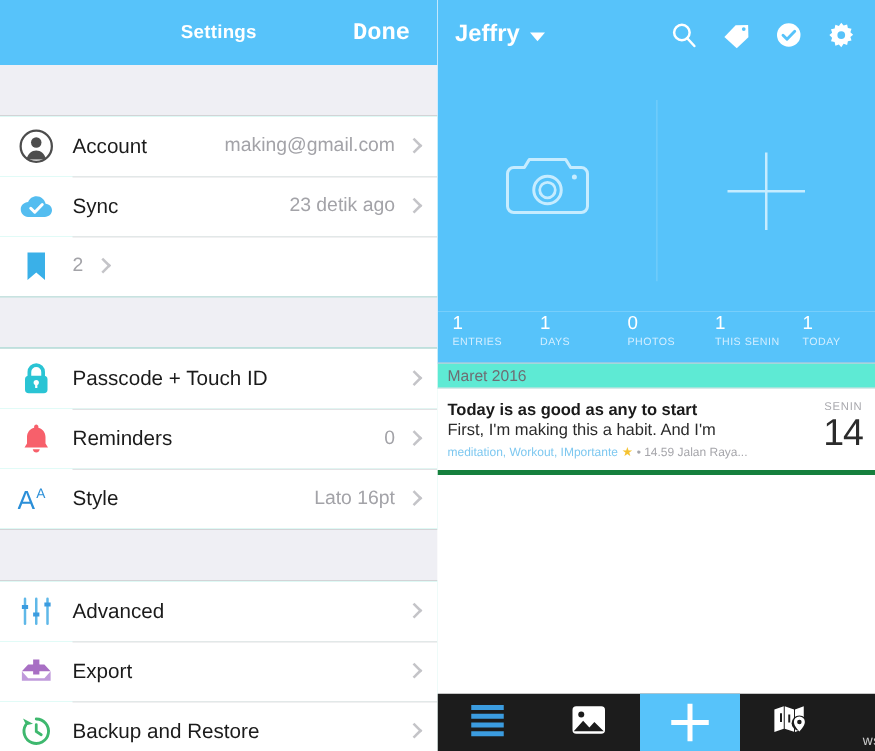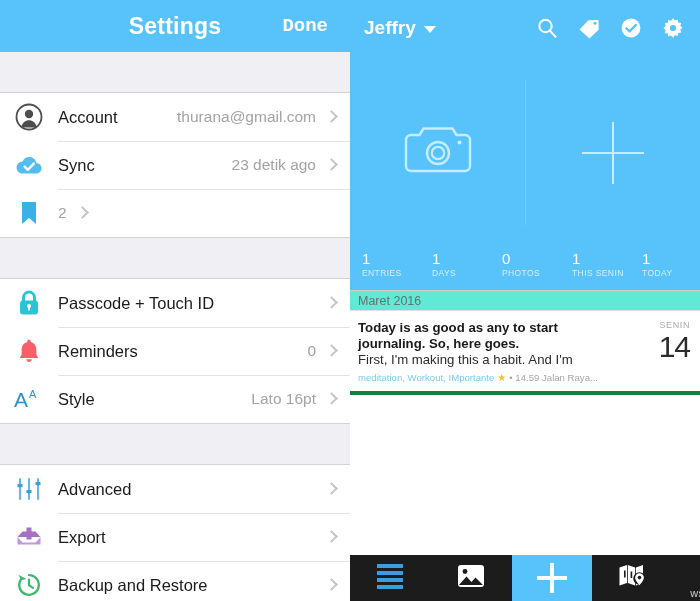--- a/index.html
+++ b/index.html
@@ -20,21 +20,21 @@
   }
   .settings-navbar {
     height: 52px; background: #57c3fa;
     display: flex; align-items: center;
     position: relative;
   }
   .settings-title {
     position: absolute; left: 0; right: 0; top: 50%;
     transform: translateY(-50%);
     text-align: center;
-    color: #ffffff; font-size: 23px; font-weight: bold;
+    color: #ffffff; font-size: 15px; font-weight: bold;
     letter-spacing: .2px;
   }
   .settings-done {
     position: absolute; right: 22px; top: 50%;
     transform: translateY(-50%);
     color: #ffffff; font-size: 19px; font-weight: bold; font-family: Liberation Mono, monospace;
   }
   .gap-block { background: #efeff4; }
   .gap-top { height: 40px; }
   .group {
@@ -227,21 +227,21 @@
 
       <div class="srow">
         <span class="srow-icon">
           <svg width="28" height="28" viewBox="0 0 28 28">
             <circle cx="14" cy="14" r="12.5" fill="none" stroke="#4d4d4d" stroke-width="1.8"></circle>
             <circle cx="14" cy="11" r="4.2" fill="#4d4d4d"></circle>
             <path d="M6.2 24.5c1.1-5 4.2-7.2 7.8-7.2s6.7 2.2 7.8 7.2z" fill="#4d4d4d"></path>
           </svg>
         </span>
         <span class="srow-label">Account</span>
-        <span class="srow-value">thurana@gmail.com</span>
+        <span class="srow-value">making@gmail.com</span>
         <span class="chev"></span>
       </div>
 
       <div class="srow">
         <span class="srow-icon">
           <svg width="28" height="22" viewBox="0 0 28 22">
             <path d="M7.4 19.5h13.4c3.3 0 5.8-2.3 5.8-5.3 0-2.8-2.2-5-5.1-5.2C20.7 5.6 17.8 3 14.2 3c-3.1 0-5.7 1.9-6.7 4.6C4.2 7.9 1.6 10.3 1.6 13.4c0 3.3 2.5 6.1 5.8 6.1z" fill="#54bdf0"></path>
             <path d="M9.6 12.6l3.2 3.2 6-6.2" fill="none" stroke="#ffffff" stroke-width="2.4" stroke-linecap="round" stroke-linejoin="round"></path>
           </svg>
         </span>
@@ -433,21 +433,20 @@
       </div>
     </div>
 
     <div class="month-bar">
       <span class="month-lbl">Maret 2016</span>
     </div>
 
     <div class="entry">
       <div class="entry-main">
         <div class="entry-bold">Today is as good as any to start</div>
-        <div class="entry-bold">journaling. So, here goes.</div>
         <div class="entry-plain">First, I'm making this a habit. And I'm</div>
         <div class="entry-meta">
           <span class="tags">meditation, Workout, IMportante</span>
           <span class="star">★</span>
           <span class="meta-rest">• 14.59 Jalan Raya...</span>
         </div>
       </div>
       <div class="entry-date">
         <div class="date-dow">SENIN</div>
         <div class="date-num">14</div>

